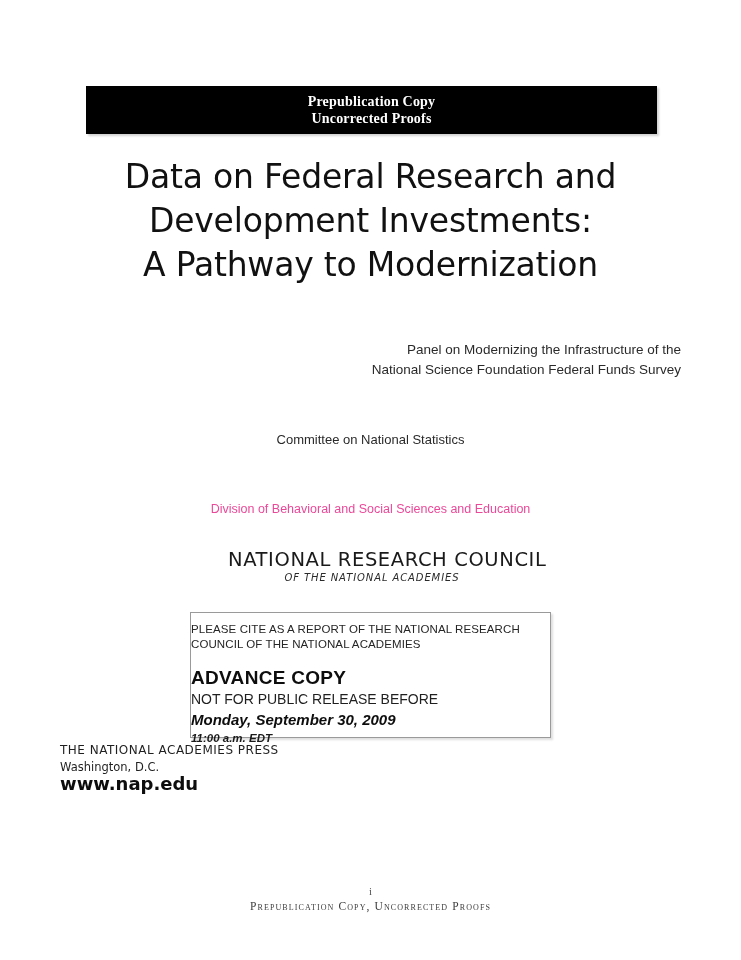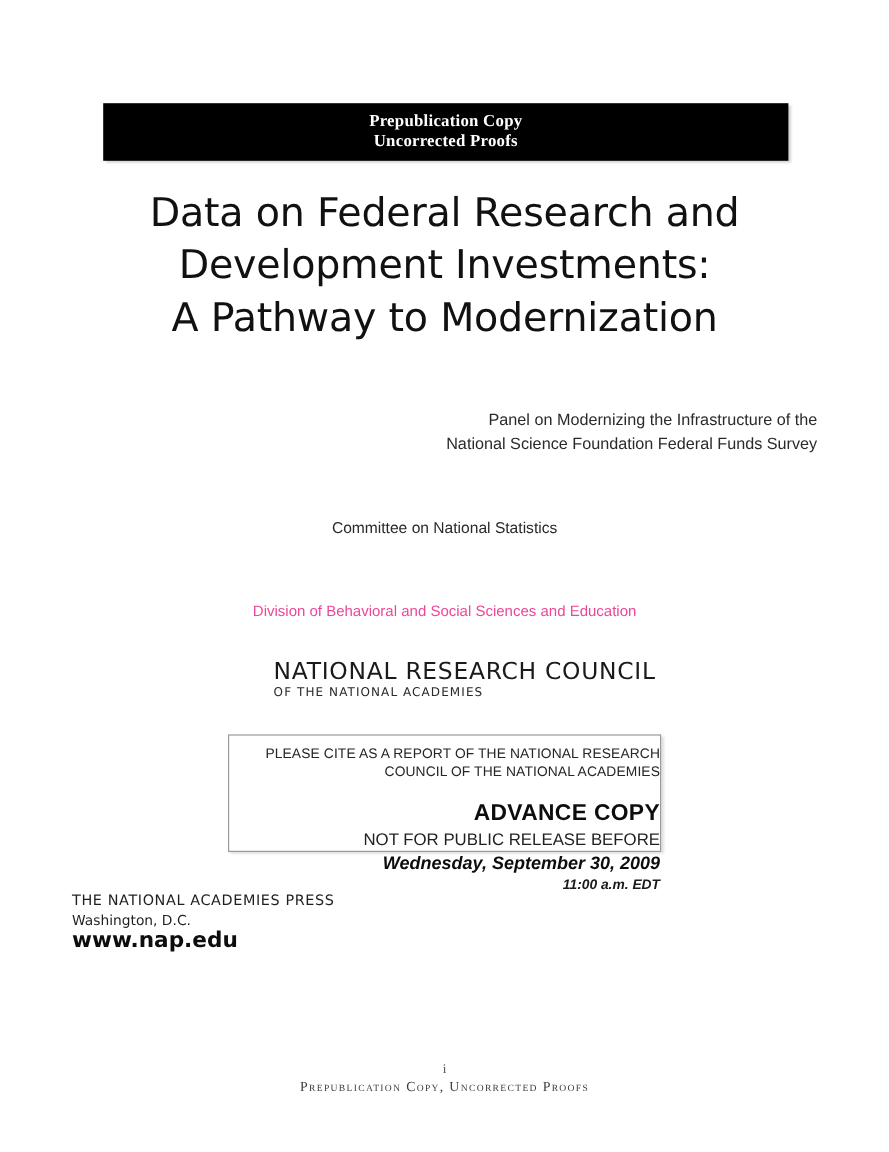--- a/index.html
+++ b/index.html
@@ -111,41 +111,42 @@
     font-weight: 400;
     font-size: 19.5px;
     line-height: 23px;
     letter-spacing: 0.6px;
     color: #1a1a1a;
     text-align: center;
     white-space: nowrap;
   }
   .nrc-sub {
     font-family: "DejaVu Sans", sans-serif;
+    font-style: italic;
     font-size: 10px;
     line-height: 13px;
     letter-spacing: 0.9px;
     color: #2a2a2a;
-    text-align: left;
+    text-align: center;
     padding-right: 2px;
     white-space: nowrap;
   }
 
   
   .advance-box {
     position: absolute;
     left: 190px;
     top: 612px;
     width: 361px;
-    height: 98px;
+    height: 126px;
     border: 1px solid #9a9a9a;
     background: #ffffff;
     box-shadow: 2px 2px 2px rgba(0,0,0,0.13);
     box-sizing: border-box;
-    text-align: right;
+    text-align: left;
     padding-top: 9px;
   }
   .cite-line {
     font-size: 11.5px;
     line-height: 15px;
     color: #262626;
     letter-spacing: 0.1px;
   }
   .advance-title {
     font-weight: bold;
@@ -259,21 +260,21 @@
   <div class="nrc-block">
     <div class="nrc-main">NATIONAL RESEARCH COUNCIL</div>
     <div class="nrc-sub">OF THE NATIONAL ACADEMIES</div>
   </div>
 
   <div class="advance-box">
     <div class="cite-line">PLEASE CITE AS A REPORT OF THE NATIONAL RESEARCH</div>
     <div class="cite-line">COUNCIL OF THE NATIONAL ACADEMIES</div>
     <div class="advance-title">ADVANCE COPY</div>
     <div class="advance-notice">NOT FOR PUBLIC RELEASE BEFORE</div>
-    <div class="advance-date">Wednesday, September 30, 2009</div>
+    <div class="advance-date">Monday, September 30, 2009</div>
     <div class="advance-time">11:00 a.m. EDT</div>
   </div>
 
   <div class="press-block">
     <div class="press-name">THE NATIONAL ACADEMIES PRESS</div>
     <div class="press-city">Washington, D.C.</div>
     <div class="press-url">www.nap.edu</div>
   </div>
 
   <div class="footer">

